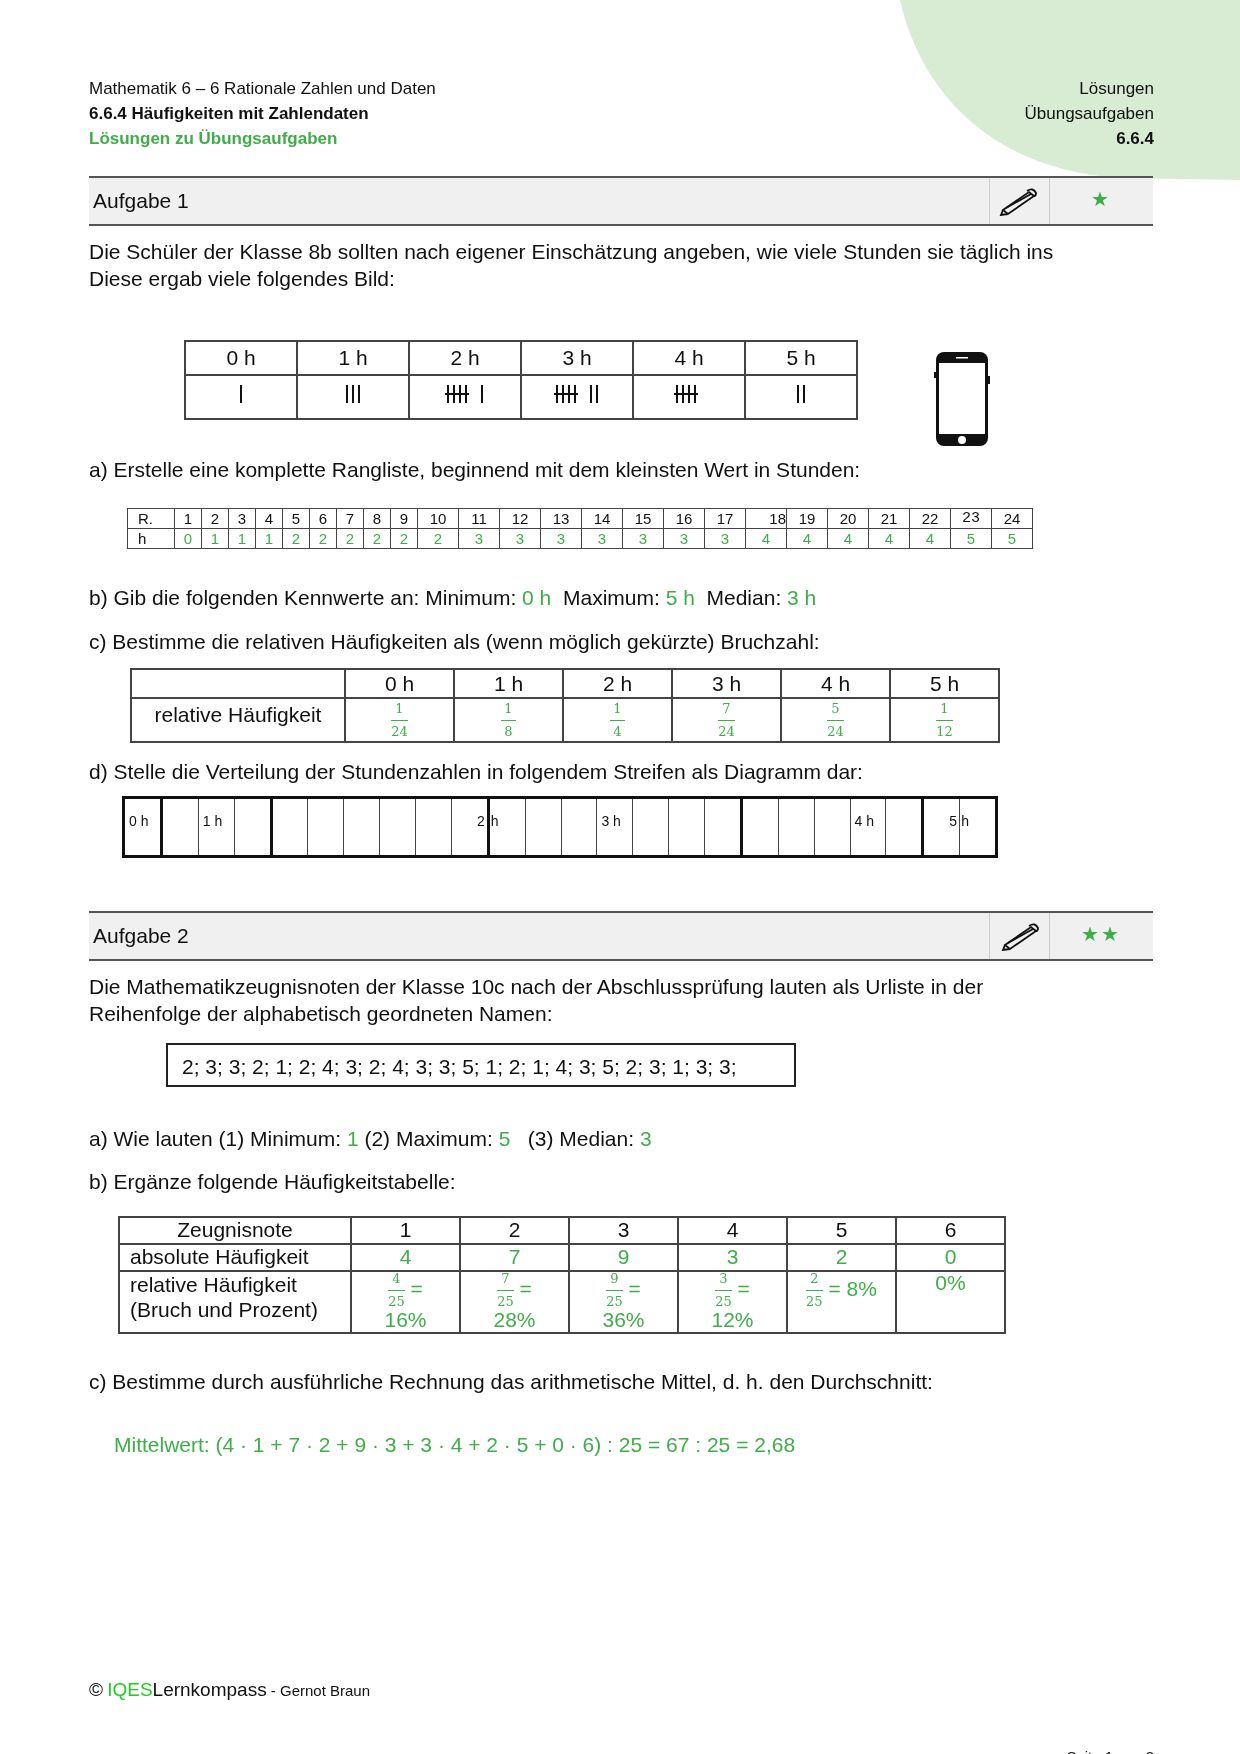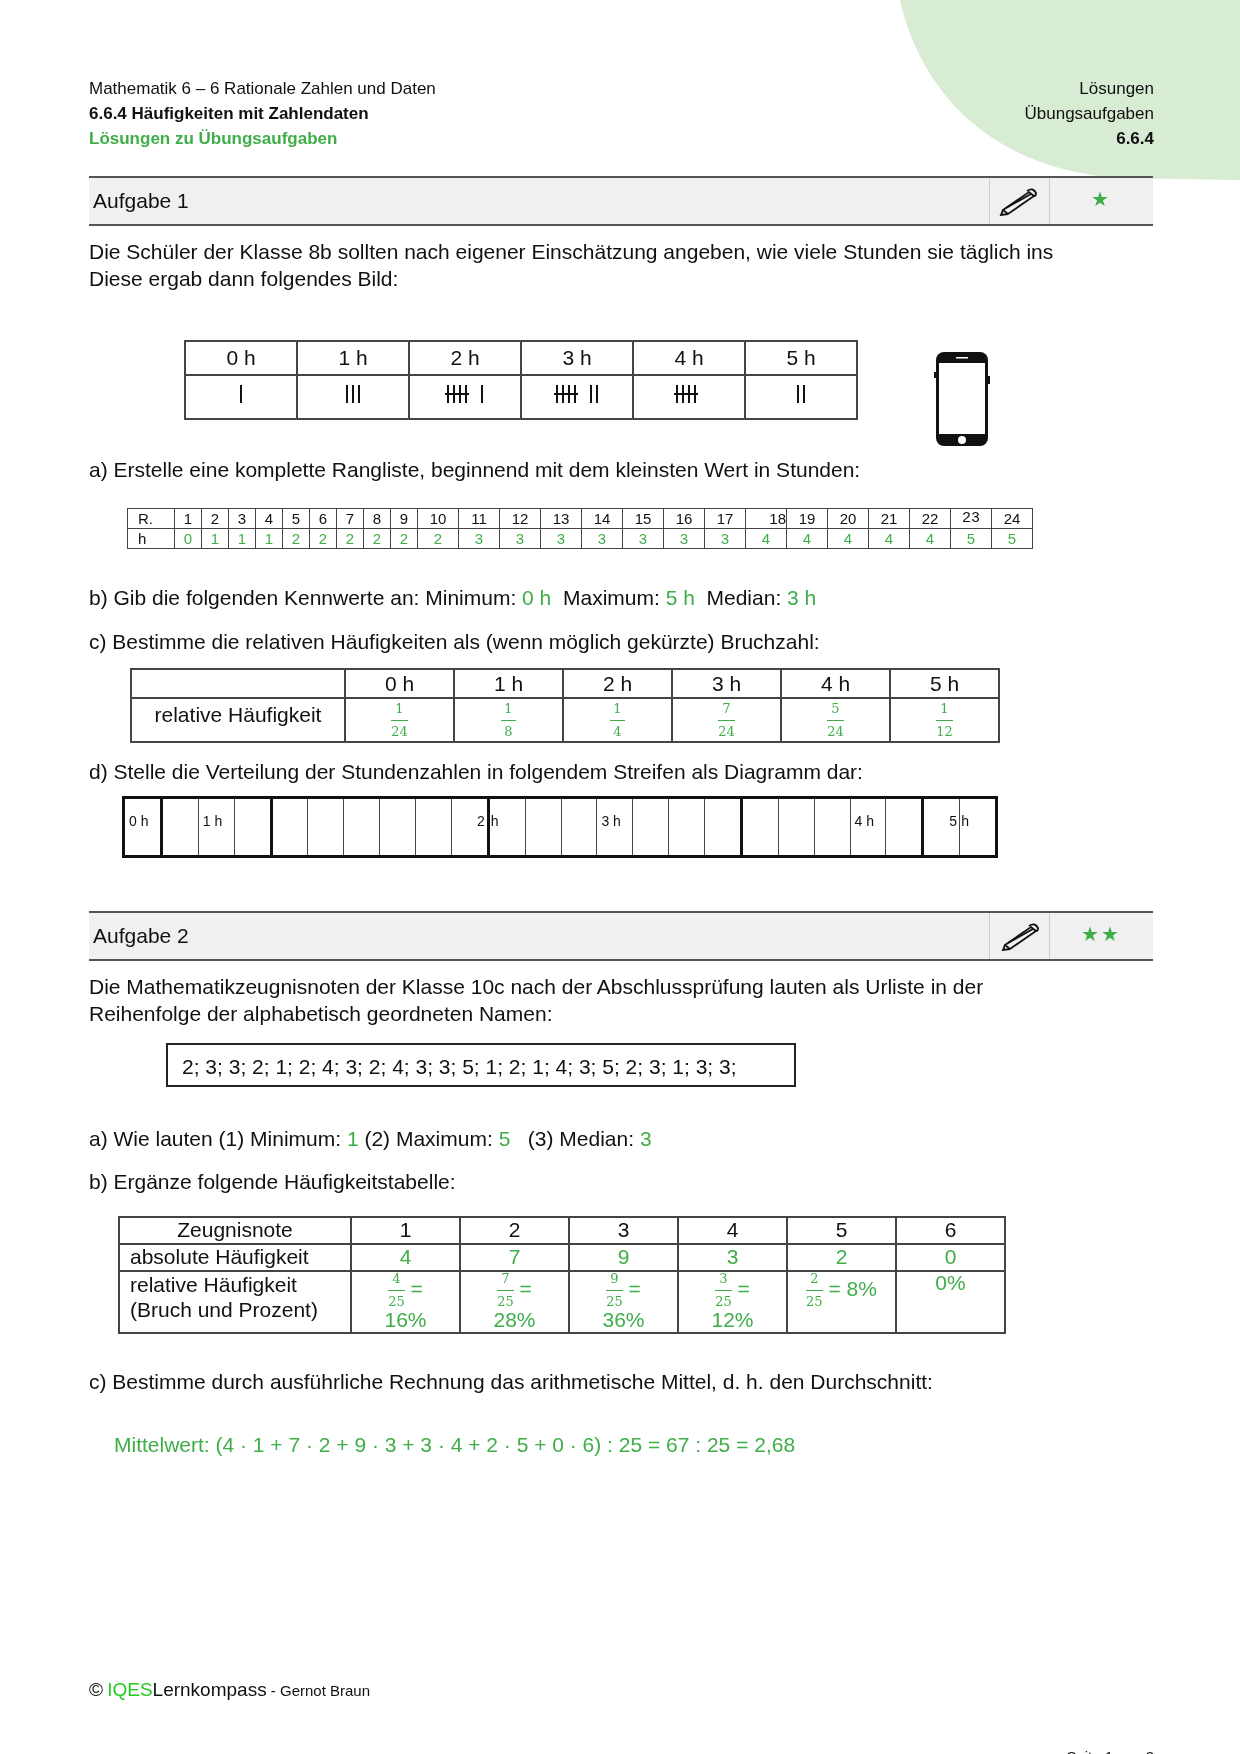--- a/index.html
+++ b/index.html
@@ -77,21 +77,21 @@
       <path d="M4 24 L2 29 L9 28"></path>
       <path d="M7 22 L32 8"></path>
       <path d="M28 5 Q34 1 37 7 Q37 10 35 10"></path>
     </g>
   </svg>
   <span class="stars" style="left:1002px;">★</span>
 </div>
 
 <div class="abs para" style="top:238px;">
   <div>Die Schüler der Klasse 8b sollten nach eigener Einschätzung angeben, wie viele Stunden sie täglich ins</div>
-  <div>Diese ergab dann folgendes Bild:</div>
+  <div>Diese ergab viele folgendes Bild:</div>
 </div>
 
 <table class="abs tally">
   <tbody>
       <tr>
     <td>0 h</td>
     <td>1 h</td>
     <td>2 h</td>
     <td>3 h</td>
     <td>4 h</td>

